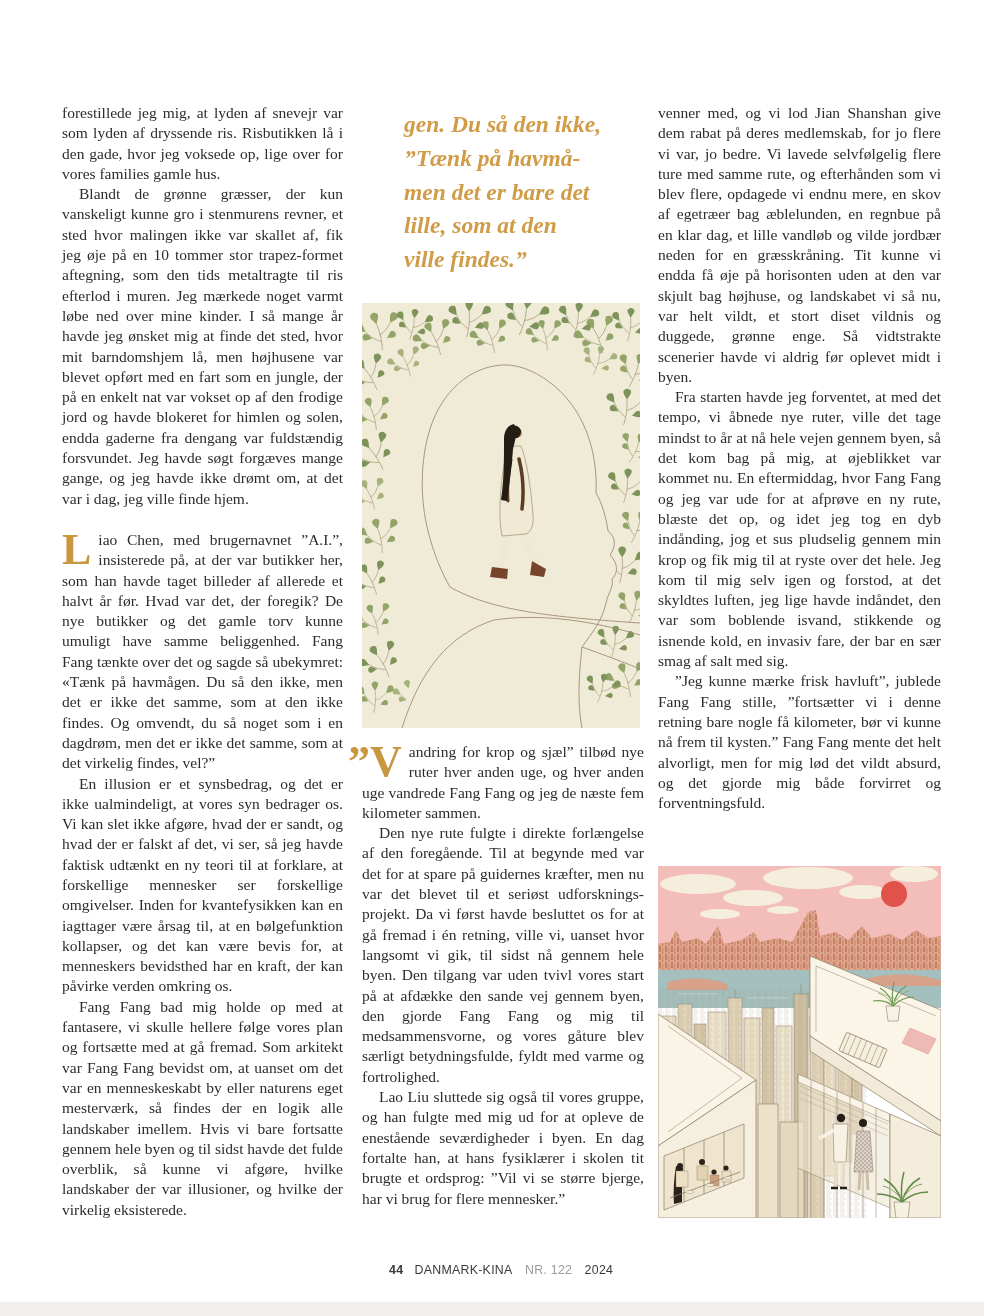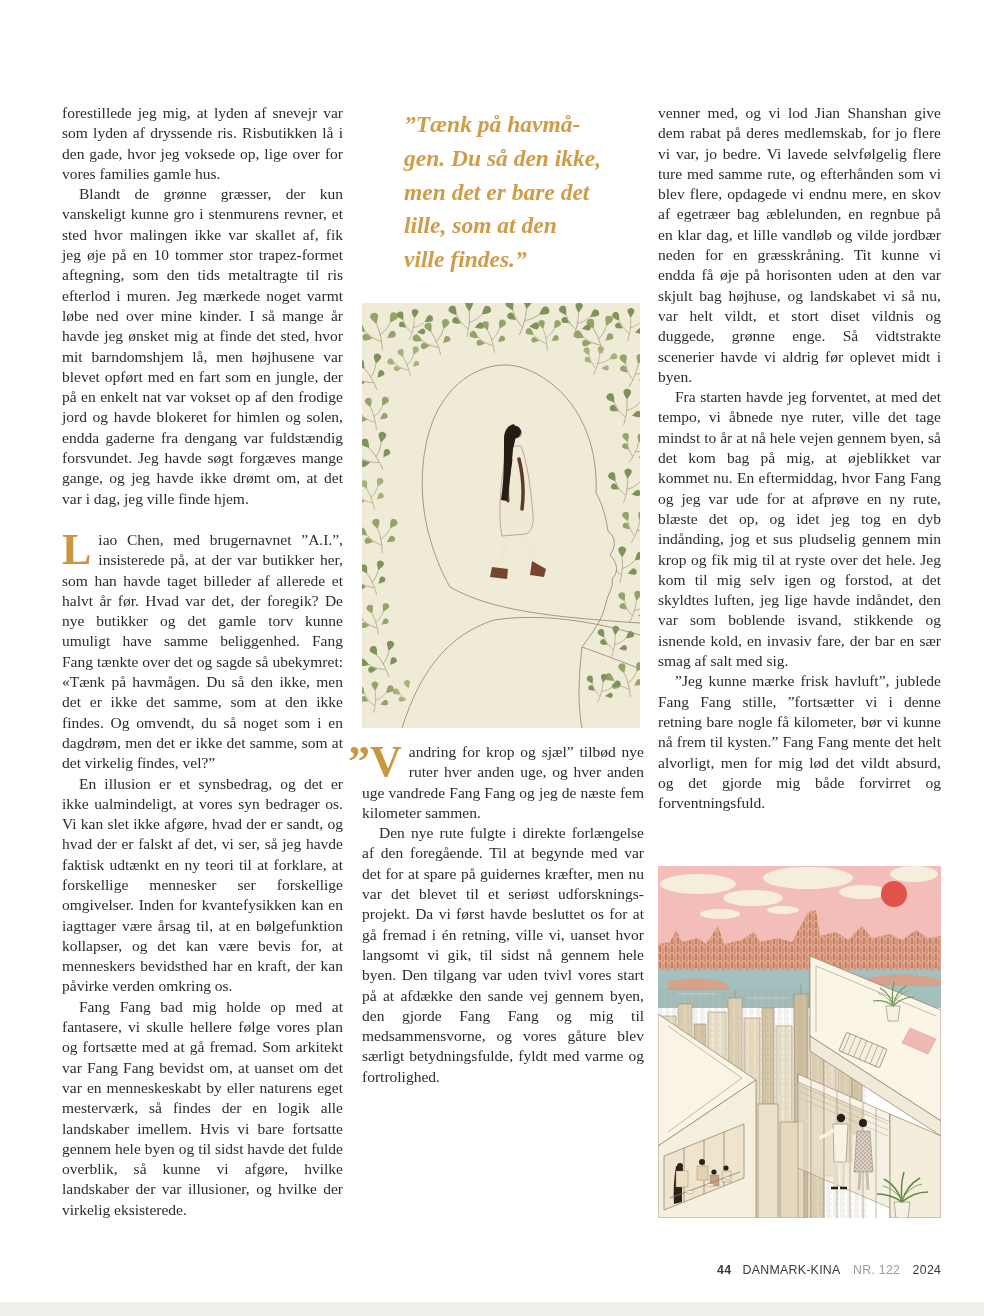--- a/index.html
+++ b/index.html
@@ -8,21 +8,21 @@
   .abs{position:absolute;}
   .body-text{font-size:15.5px;line-height:20.3px;color:#2e2c29;text-align:justify;}
   .body-text p{margin:0;}
   .body-text p.ind{text-indent:17px;}
   .sect{margin-top:21px;}
   .dropcap{float:left;color:#c9973f;font-weight:700;font-size:44px;line-height:34px;
            padding:3px 7px 0 0;}
   .dc-wrap{float:left;color:#c9973f;font-weight:700;font-size:44px;line-height:34px;
            padding:3px 7px 0 0;margin-left:-14px;font-style:normal;}
   .quote{color:#d09c48;font-weight:700;font-style:italic;font-size:23.5px;line-height:33.8px;}
-  .footer{left:62px;top:1262px;width:879px;display:flex;justify-content:flex-end;align-items:baseline;
+  .footer{left:62px;top:1262px;width:879px;display:flex;justify-content:center;align-items:baseline;
           font-family:"Liberation Sans","DejaVu Sans",sans-serif;font-size:13px;color:#3a3a3a;letter-spacing:.3px;}
   .footer .pn{font-weight:700;display:inline-block;transform:scaleX(.95);transform-origin:left;}
   .footer .mag{display:inline-block;transform:scaleX(.95);transform-origin:right;}
   .footer .issue{color:#9b9b9b;margin:0 13px;}
   .page-edge{left:0;right:0;bottom:0;height:14px;background:#f0efec;}
   svg{display:block;}
 </style>
 </head>
 <body>
 
@@ -32,22 +32,22 @@
     <p>forestillede jeg mig, at lyden af snevejr var som lyden af dryssende ris. Risbutikken lå i den gade, hvor jeg voksede op, lige over for vores families gamle hus.</p>
     <p class="ind">Blandt de grønne græsser, der kun vanskeligt kunne gro i stenmurens revner, et sted hvor malingen ikke var skallet af, fik jeg øje på en 10 tommer stor trapez-formet aftegning, som den tids metaltragte til ris efterlod i muren. Jeg mærkede noget varmt løbe ned over mine kinder. I så mange år havde jeg ønsket mig at finde det sted, hvor mit barndomshjem lå, men højhusene var blevet opført med en fart som en jungle, der på en enkelt nat var vokset op af den frodige jord og havde blokeret for himlen og solen, endda gaderne fra dengang var fuldstændig forsvundet. Jeg havde søgt forgæves mange gange, og jeg havde ikke drømt om, at det var i dag, jeg ville finde hjem.</p>
     <div class="sect">
       <p><span class="dropcap">L</span><span>iao Chen, med brugernavnet ”A.I.”, insisterede på, at der var butikker her, som han havde taget billeder af allerede et halvt år før. Hvad var det, der foregik? De nye butikker og det gamle torv kunne umuligt have samme beliggenhed. Fang Fang tænkte over det og sagde så ubekymret: «Tænk på havmågen. Du så den ikke, men det er ikke det samme, som at den ikke findes. Og omvendt, du så noget som i en dagdrøm, men det er ikke det samme, som at det virkelig findes, vel?”</span></p>
       <p class="ind" style="clear:none;">En illusion er et synsbedrag, og det er ikke ualmindeligt, at vores syn bedrager os. Vi kan slet ikke afgøre, hvad der er sandt, og hvad der er falskt af det, vi ser, så jeg havde faktisk udtænkt en ny teori til at forklare, at forskellige mennesker ser forskellige omgivelser. Inden for kvantefysikken kan en iagttager være årsag til, at en bølgefunktion kollapser, og det kan være bevis for, at menneskers bevidsthed har en kraft, der kan påvirke verden omkring os.</p>
       <p class="ind">Fang Fang bad mig holde op med at fantasere, vi skulle hellere følge vores plan og fortsætte med at gå fremad. Som arkitekt var Fang Fang bevidst om, at uanset om det var en menneskeskabt by eller naturens eget mesterværk, så findes der en logik alle landskaber imellem. Hvis vi bare fortsatte gennem hele byen og til sidst havde det fulde overblik, så kunne vi afgøre, hvilke landskaber der var illusioner, og hvilke der virkelig eksisterede.</p>
     </div>
   </div>
 
   <div class="abs quote" style="left:404px;top:108px;width:246px;">
+    <div>gen. Du så den ikke,</div>
     <div>”Tænk på havmå-</div>
-    <div>gen. Du så den ikke,</div>
     <div>men det er bare det</div>
     <div>lille, som at den</div>
     <div>ville findes.”</div>
   </div>
 
   <div class="abs" style="left:362px;top:303px;width:278px;height:425px;">
     <svg width="278" height="425" viewBox="0 0 278 425">
       <defs>
         <path id="lf" d="M0,0C-1,-3 -4.5,-6 -3.5,-9C-1,-11.5 1,-11.5 3.5,-9C4.5,-6 1,-3 0,0Z"></path>
         <g id="cl">
@@ -122,20 +122,21 @@
         <path d="M149,157C146,172 145,186 146,198" stroke="#5d3c24" stroke-width="3" stroke-linecap="round" fill="none"></path>
         <path d="M152,121C146,122 142,128 142,136C142,158 142,178 139,197L145,198C148,178 150,160 151,146C153,138 156,130 152,121Z" fill="#241d16"></path>
         <circle cx="152.5" cy="129" r="6.5" fill="#241d16"></circle>
       </g>
     </svg>
   </div>
 
   <div class="abs body-text" style="left:362px;top:742px;width:282px;">
     <p><span class="dc-wrap"><span>”</span><span>V</span></span><span>andring for krop og sjæl” tilbød nye ruter hver anden uge, og hver anden uge vandrede Fang Fang og jeg de næste fem kilometer sammen.</span></p>
     <p class="ind">Den nye rute fulgte i direkte forlængelse af den foregående. Til at begynde med var det for at spare på guidernes kræfter, men nu var det blevet til et seriøst udforsknings-projekt. Da vi først havde besluttet os for at gå fremad i én retning, ville vi, uanset hvor langsomt vi gik, til sidst nå gennem hele byen. Den tilgang var uden tvivl vores start på at afdække den sande vej gennem byen, den gjorde Fang Fang og mig til medsammensvorne, og vores gåture blev særligt betydningsfulde, fyldt med varme og fortrolighed.</p>
+    <p class="ind">Lao Liu sluttede sig også til vores gruppe, og han fulgte med mig ud for at opleve de enestående seværdigheder i byen. En dag fortalte han, at hans fysiklærer i skolen tit brugte et ordsprog: ”Vil vi se større bjerge, har vi brug for flere mennesker.”</p>
   </div>
 
   <div class="abs body-text" style="left:658px;top:103px;width:283px;">
     <p>venner med, og vi lod Jian Shanshan give dem rabat på deres medlemskab, for jo flere vi var, jo bedre. Vi lavede selvfølgelig flere ture med samme rute, og efterhånden som vi blev flere, opdagede vi endnu mere, en skov af egetræer bag æblelunden, en regnbue på en klar dag, et lille vandløb og vilde jordbær neden for en græsskråning. Tit kunne vi endda få øje på horisonten uden at den var skjult bag højhuse, og landskabet vi så nu, var helt vildt, et stort diset vildnis og duggede, grønne enge. Så vidtstrakte scenerier havde vi aldrig før oplevet midt i byen.</p>
     <p class="ind">Fra starten havde jeg forventet, at med det tempo, vi åbnede nye ruter, ville det tage mindst to år at nå hele vejen gennem byen, så det kom bag på mig, at øjeblikket var kommet nu. En eftermiddag, hvor Fang Fang og jeg var ude for at afprøve en ny rute, blæste det op, og idet jeg tog en dyb indånding, jog et sus pludselig gennem min krop og fik mig til at ryste over det hele. Jeg kom til mig selv igen og forstod, at det skyldtes luften, jeg lige havde indåndet, den var som boblende isvand, stikkende og isnende kold, en invasiv fare, der bar en sær smag af salt med sig.</p>
     <p class="ind">”Jeg kunne mærke frisk havluft”, jublede Fang Fang stille, ”fortsætter vi i denne retning bare nogle få kilometer, bør vi kunne nå frem til kysten.” Fang Fang mente det helt alvorligt, men for mig lød det vildt absurd, og det gjorde mig både forvirret og forventningsfuld.</p>
   </div>
 
   <div class="abs" style="left:658px;top:866px;width:283px;height:352px;">
     <svg width="283" height="352" viewBox="0 0 283 352">

